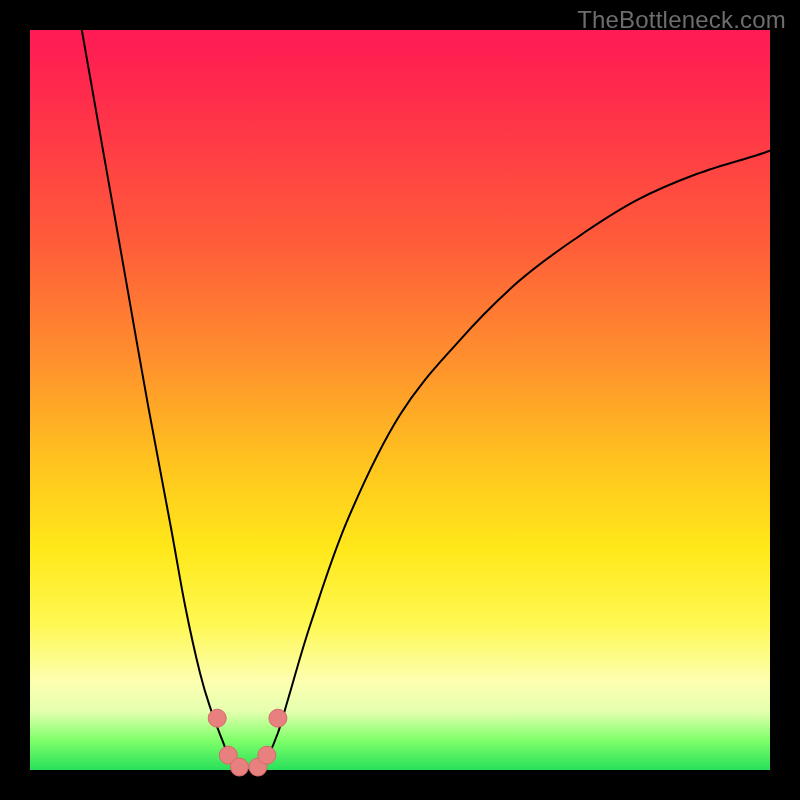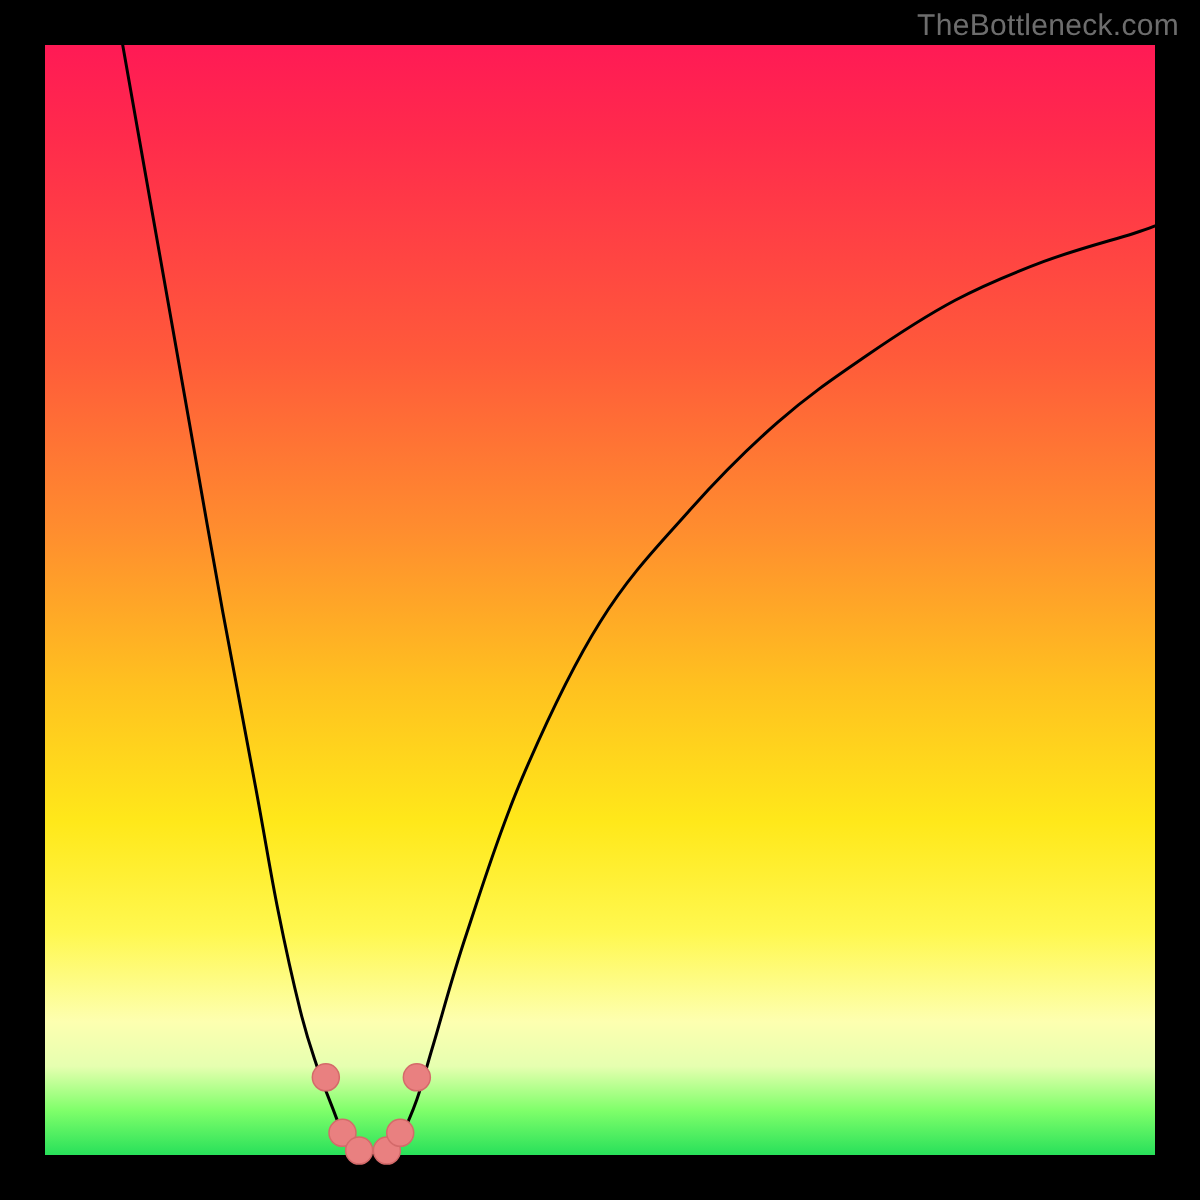--- a/index.html
+++ b/index.html
@@ -39,21 +39,21 @@
       #e6ffb0 92%,
       #7fff6a 96%,
       #28e05a 100%
     );
   }
   .watermark {
     position: absolute;
     top: 6px;
     right: 14px;
     color: #6d6d6d;
-    font-size: 20px;
+    font-size: 24px;
     letter-spacing: 0.2px;
     font-weight: 500;
   }
   svg.curve {
     position: absolute;
     left: 0;
     top: 0;
     width: 740px;
     height: 740px;
     overflow: visible;

